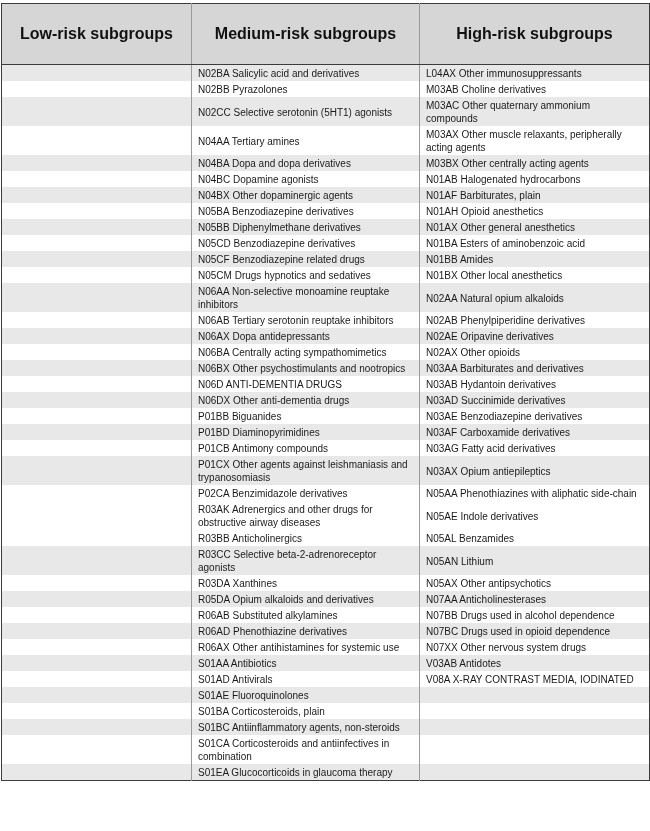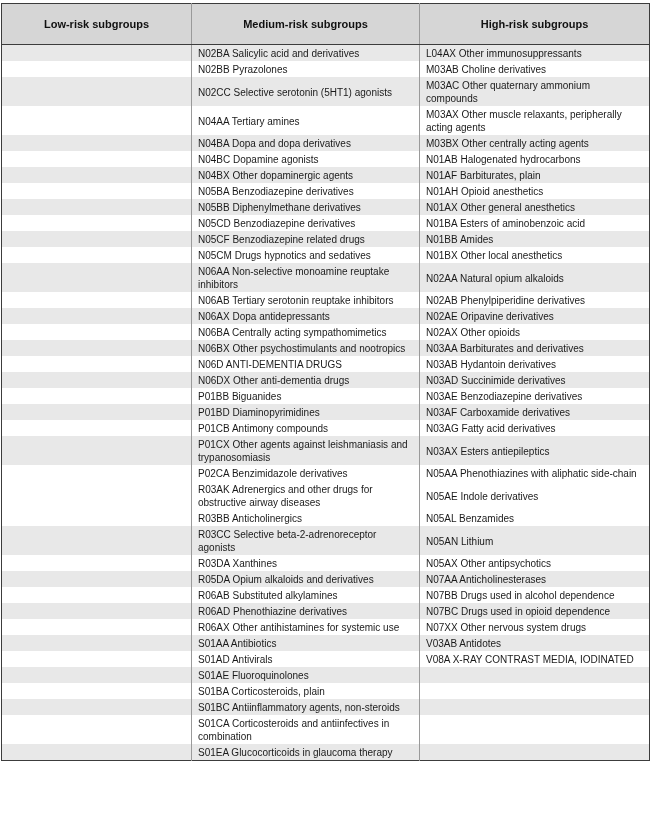--- a/index.html
+++ b/index.html
@@ -18,25 +18,25 @@
     table-layout: fixed;
     border-collapse: collapse;
     border: 1px solid #3c3c3c;
   }
   table.risk-table col.col-low    { width: 190px; }
   table.risk-table col.col-medium { width: 228px; }
   table.risk-table col.col-high   { width: 230px; }
   table.risk-table th {
     background: #d6d6d6;
     border-bottom: 1px solid #3c3c3c;
-    font-size: 11px;
+    font-size: 16px;
     font-weight: bold;
     color: #111111;
     text-align: center;
-    padding: 14px 4px;
+    padding: 21px 4px;
   }
   table.risk-table th + th,
   table.risk-table td + td {
     border-left: 1px solid #9a9a9a;
   }
   table.risk-table td {
     font-size: 10px;
     line-height: 13px;
     color: #1a1a1a;
     padding: 2px 6px 1px 6px;
@@ -171,21 +171,21 @@
           <td>N03AF Carboxamide derivatives</td>
         </tr>
         <tr>
           <td></td>
           <td>P01CB Antimony compounds</td>
           <td>N03AG Fatty acid derivatives</td>
         </tr>
         <tr class="stripe">
           <td></td>
           <td>P01CX Other agents against leishmaniasis and trypanosomiasis</td>
-          <td>N03AX Esters antiepileptics</td>
+          <td>N03AX Opium antiepileptics</td>
         </tr>
         <tr>
           <td></td>
           <td>P02CA Benzimidazole derivatives</td>
           <td>N05AA Phenothiazines with aliphatic side-chain</td>
         </tr>
         <tr>
           <td></td>
           <td>R03AK Adrenergics and other drugs for obstructive airway diseases</td>
           <td>N05AE Indole derivatives</td>

